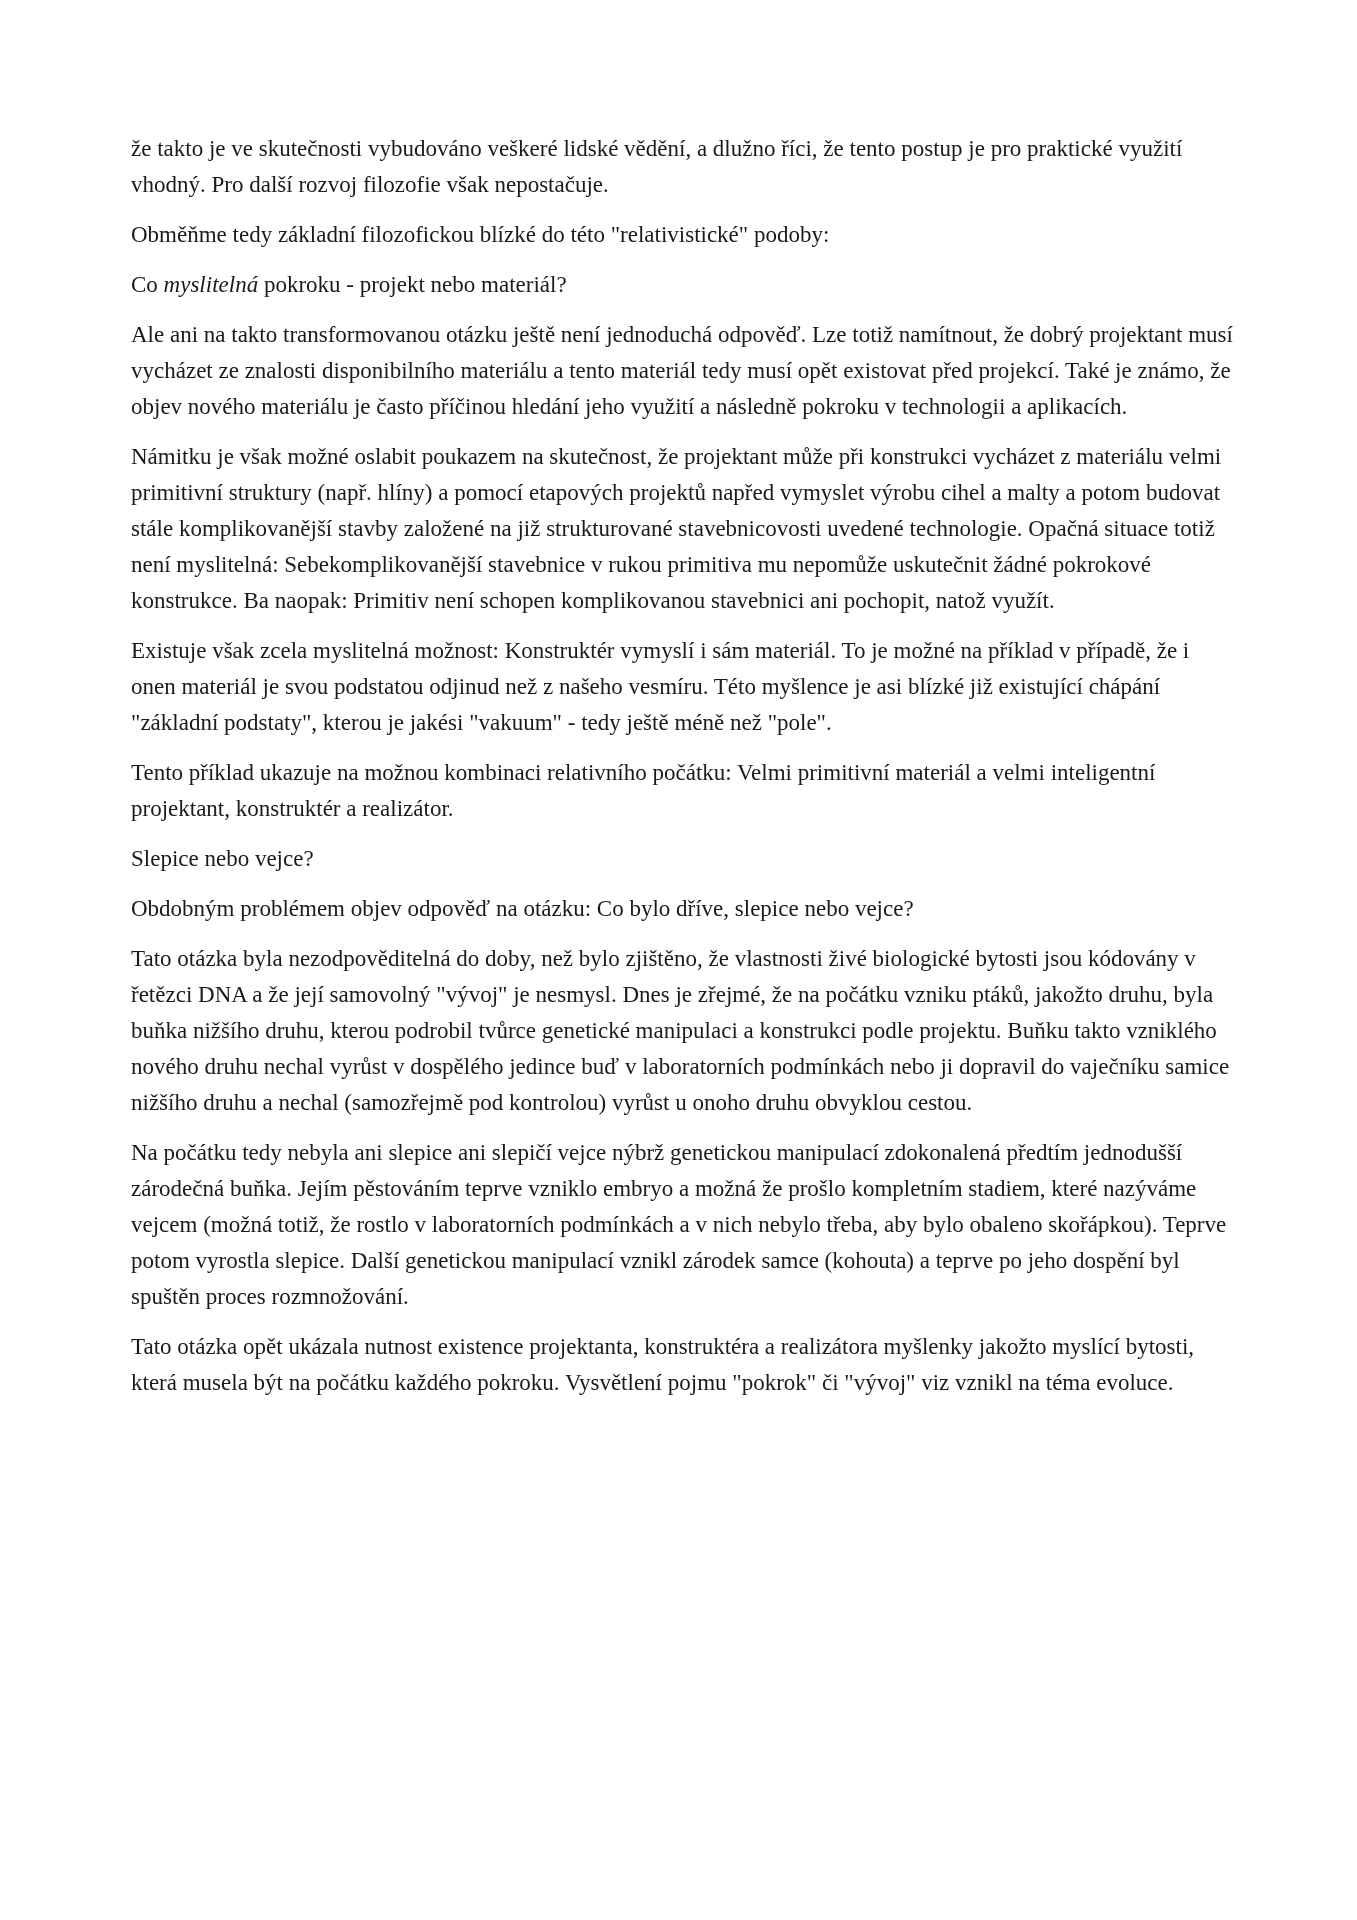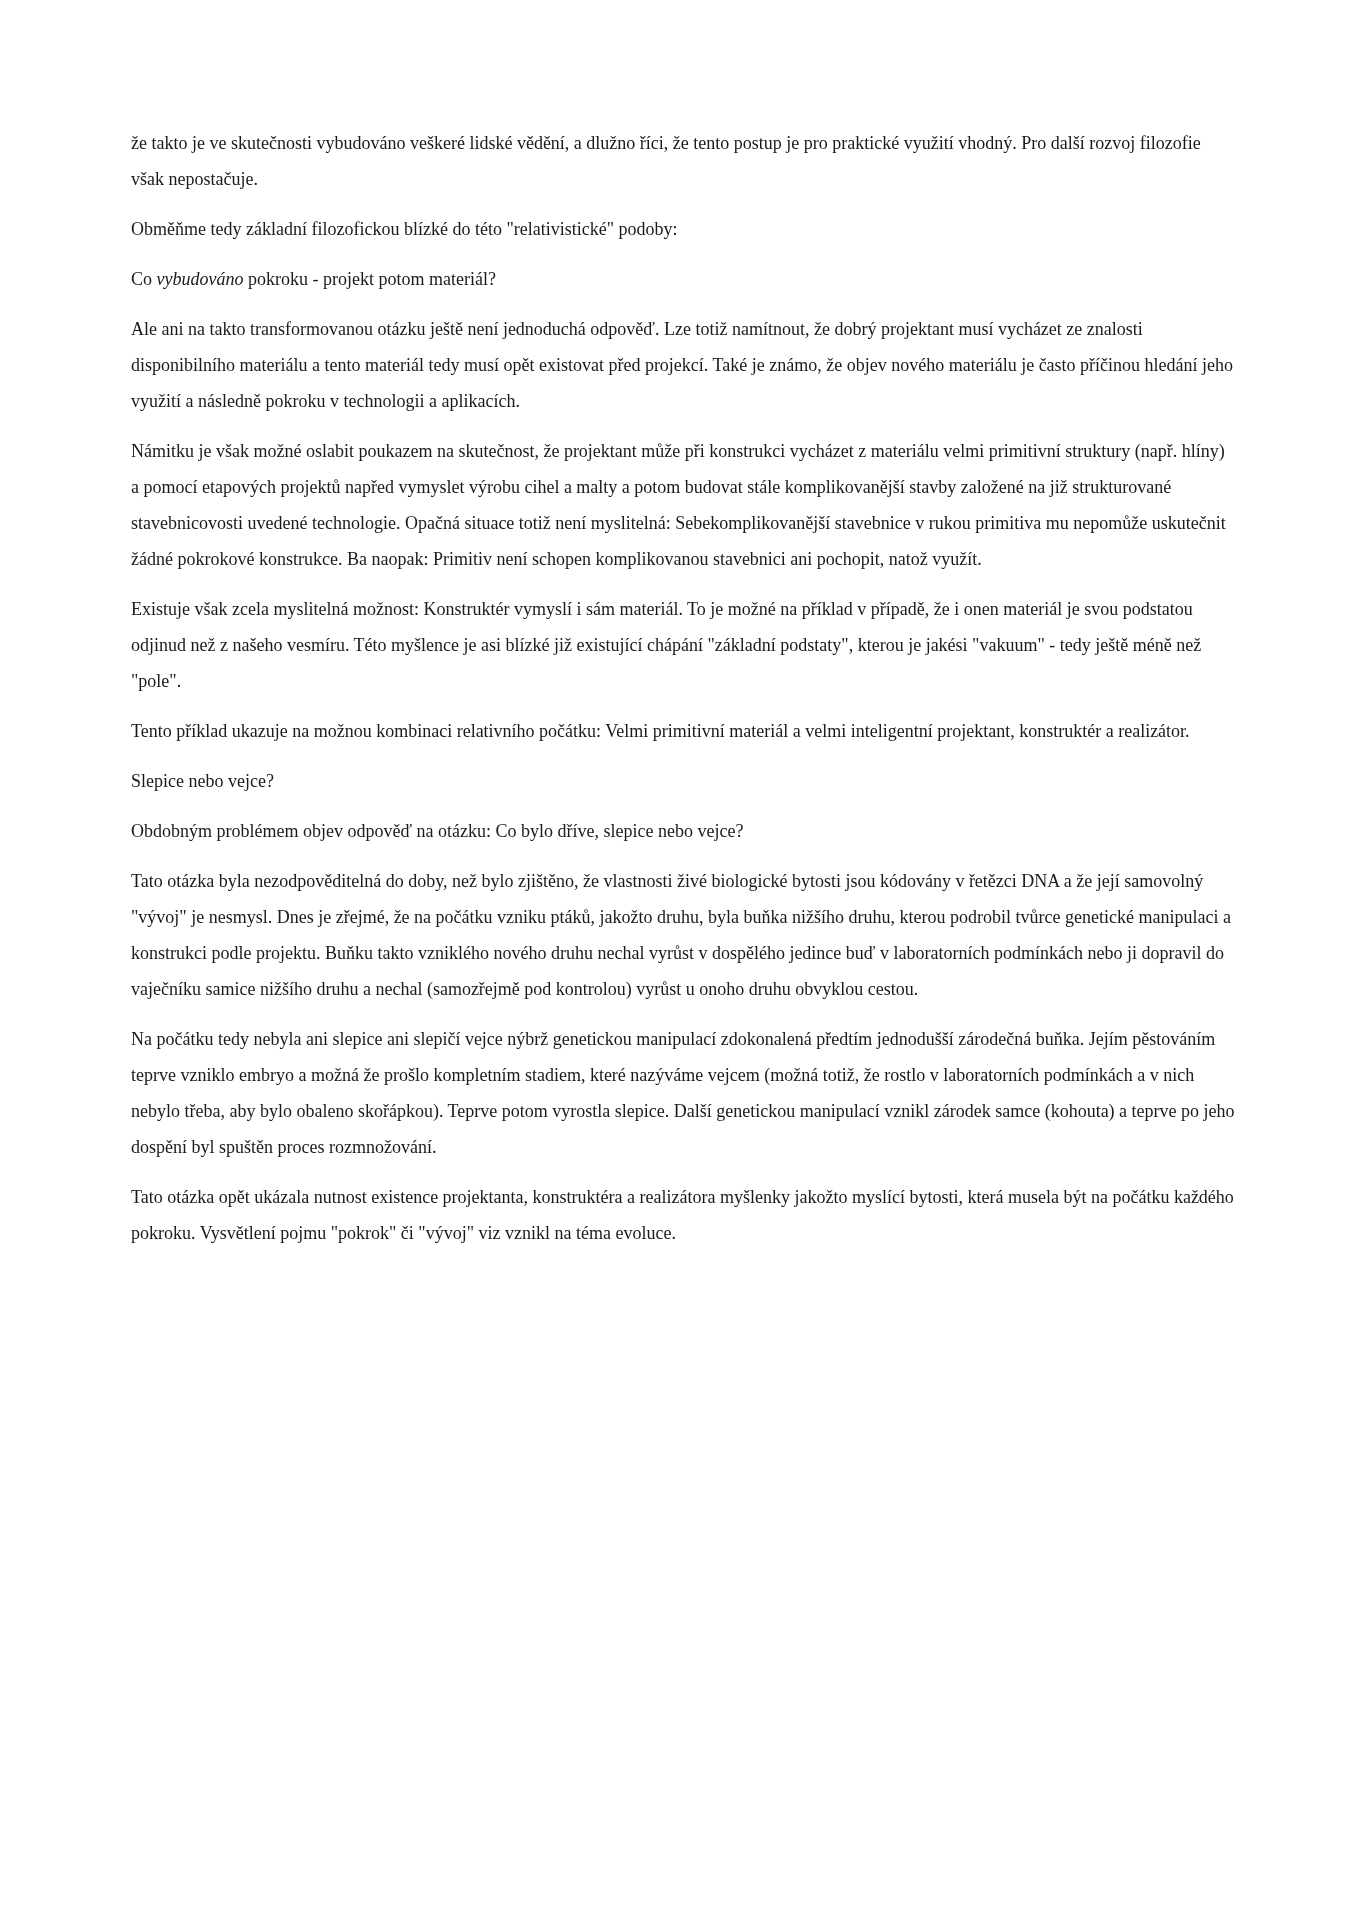--- a/index.html
+++ b/index.html
@@ -9,42 +9,42 @@
     }
     body {
       width: 1357px;
       height: 1920px;
       overflow: hidden;
       position: relative;
     }
     .page {
       position: absolute;
       left: 131px;
-      top: 125px;
+      top: 131px;
       width: 1105px;
       font-family: "Liberation Serif", serif;
-      font-size: 18px;
+      font-size: 23px;
       line-height: 36px;
       color: #1a1a1a;
     }
     .page p {
       margin: 0 0 14px 0;
       padding: 0;
     }
     .page em {
       font-style: italic;
     }
   </style>
 </head>
 <body>
 
 <div class="page">
   <p>že takto je ve skutečnosti vybudováno veškeré lidské vědění, a dlužno říci, že tento postup je pro praktické využití vhodný. Pro další rozvoj filozofie však nepostačuje.</p>
   <p>Obměňme tedy základní filozofickou blízké do této "relativistické" podoby:</p>
-  <p><span>Co </span><em>vybudováno</em><span> pokroku - projekt potom materiál?</span></p>
+  <p><span>Co </span><em>myslitelná</em><span> pokroku - projekt nebo materiál?</span></p>
   <p>Ale ani na takto transformovanou otázku ještě není jednoduchá odpověď. Lze totiž namítnout, že dobrý projektant musí vycházet ze znalosti disponibilního materiálu a tento materiál tedy musí opět existovat před projekcí. Také je známo, že objev nového materiálu je často příčinou hledání jeho využití a následně pokroku v technologii a aplikacích.</p>
   <p>Námitku je však možné oslabit poukazem na skutečnost, že projektant může při konstrukci vycházet z materiálu velmi primitivní struktury (např. hlíny) a pomocí etapových projektů napřed vymyslet výrobu cihel a malty a potom budovat stále komplikovanější stavby založené na již strukturované stavebnicovosti uvedené technologie. Opačná situace totiž není myslitelná: Sebekomplikovanější stavebnice v rukou primitiva mu nepomůže uskutečnit žádné pokrokové konstrukce. Ba naopak: Primitiv není schopen komplikovanou stavebnici ani pochopit, natož využít.</p>
   <p>Existuje však zcela myslitelná možnost: Konstruktér vymyslí i sám materiál. To je možné na příklad v případě, že i onen materiál je svou podstatou odjinud než z našeho vesmíru. Této myšlence je asi blízké již existující chápání "základní podstaty", kterou je jakési "vakuum" - tedy ještě méně než "pole".</p>
   <p>Tento příklad ukazuje na možnou kombinaci relativního počátku: Velmi primitivní materiál a velmi inteligentní projektant, konstruktér a realizátor.</p>
   <p>Slepice nebo vejce?</p>
   <p>Obdobným problémem objev odpověď na otázku: Co bylo dříve, slepice nebo vejce?</p>
   <p>Tato otázka byla nezodpověditelná do doby, než bylo zjištěno, že vlastnosti živé biologické bytosti jsou kódovány v řetězci DNA a že její samovolný "vývoj" je nesmysl. Dnes je zřejmé, že na počátku vzniku ptáků, jakožto druhu, byla buňka nižšího druhu, kterou podrobil tvůrce genetické manipulaci a konstrukci podle projektu. Buňku takto vzniklého nového druhu nechal vyrůst v dospělého jedince buď v laboratorních podmínkách nebo ji dopravil do vaječníku samice nižšího druhu a nechal (samozřejmě pod kontrolou) vyrůst u onoho druhu obvyklou cestou.</p>
   <p>Na počátku tedy nebyla ani slepice ani slepičí vejce nýbrž genetickou manipulací zdokonalená předtím jednodušší zárodečná buňka. Jejím pěstováním teprve vzniklo embryo a možná že prošlo kompletním stadiem, které nazýváme vejcem (možná totiž, že rostlo v laboratorních podmínkách a v nich nebylo třeba, aby bylo obaleno skořápkou). Teprve potom vyrostla slepice. Další genetickou manipulací vznikl zárodek samce (kohouta) a teprve po jeho dospění byl spuštěn proces rozmnožování.</p>
   <p>Tato otázka opět ukázala nutnost existence projektanta, konstruktéra a realizátora myšlenky jakožto myslící bytosti, která musela být na počátku každého pokroku. Vysvětlení pojmu "pokrok" či "vývoj" viz vznikl na téma evoluce.</p>
 </div>

